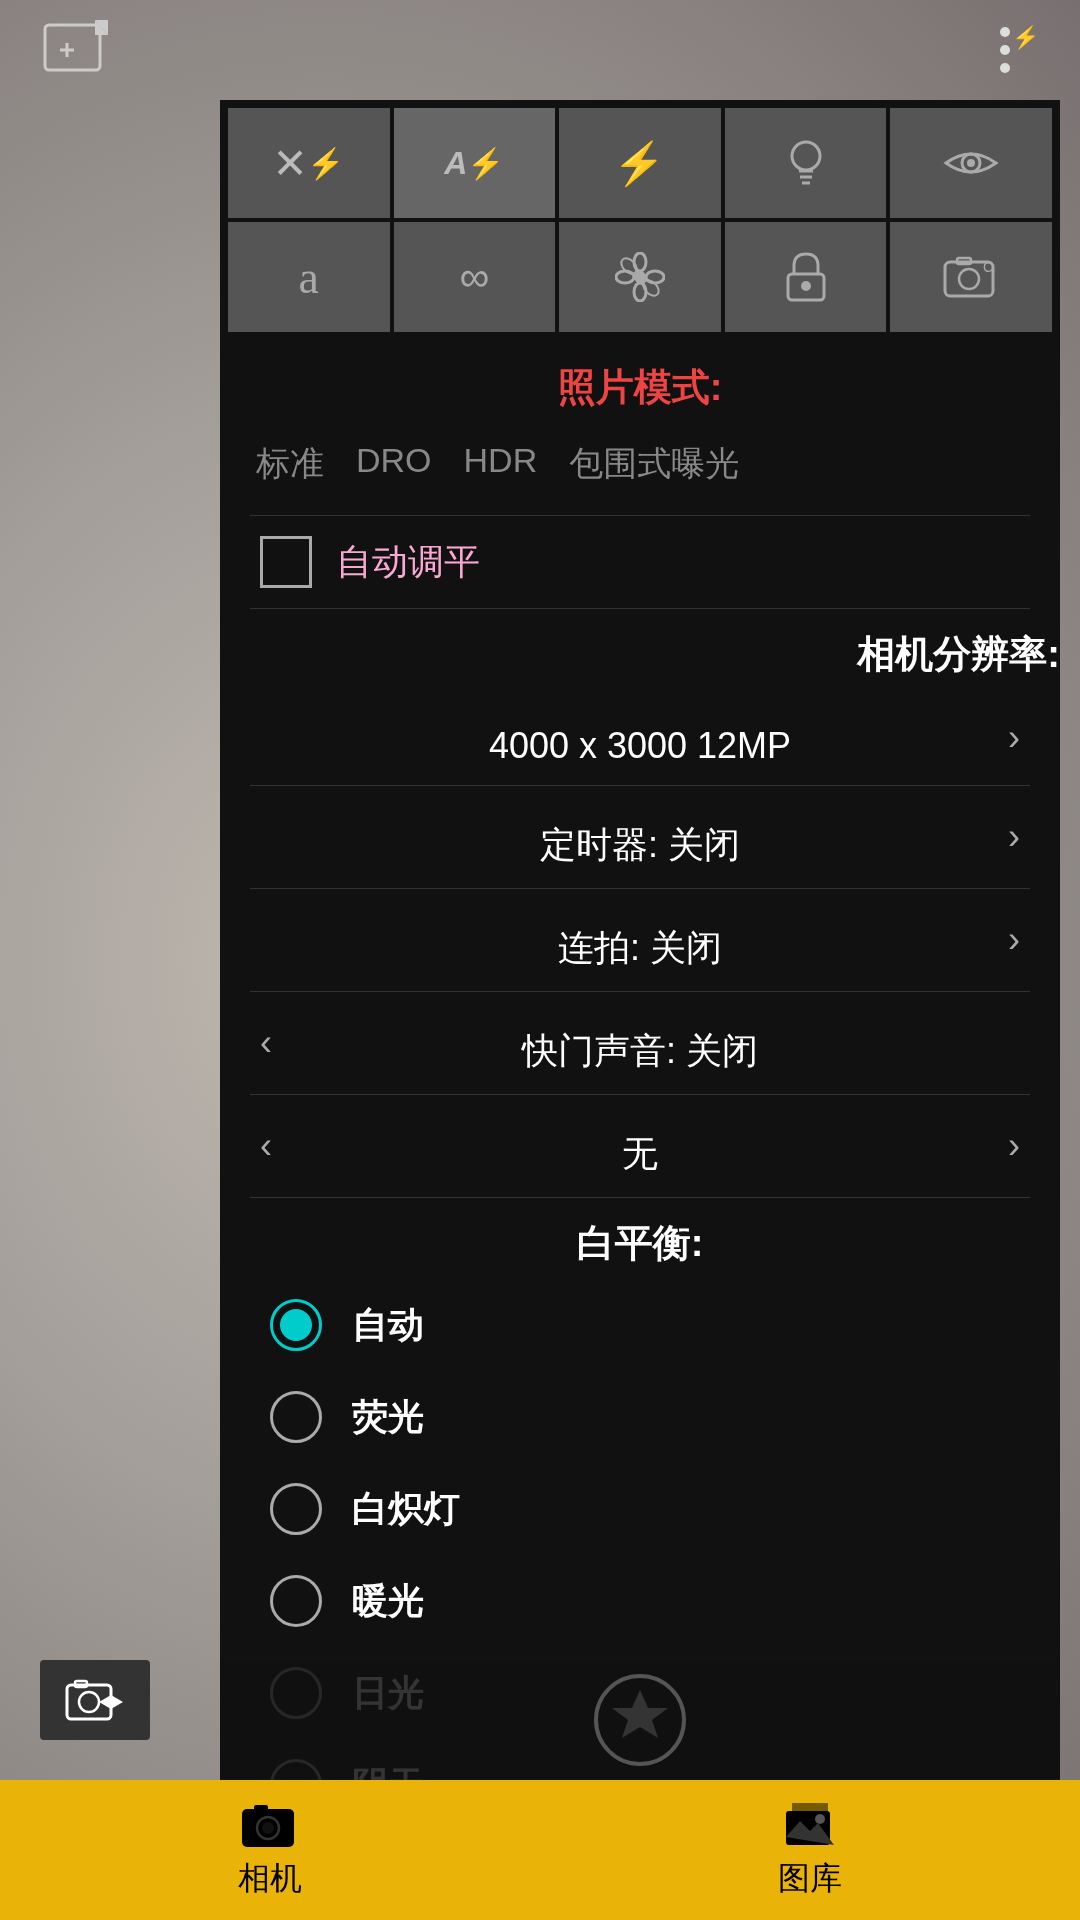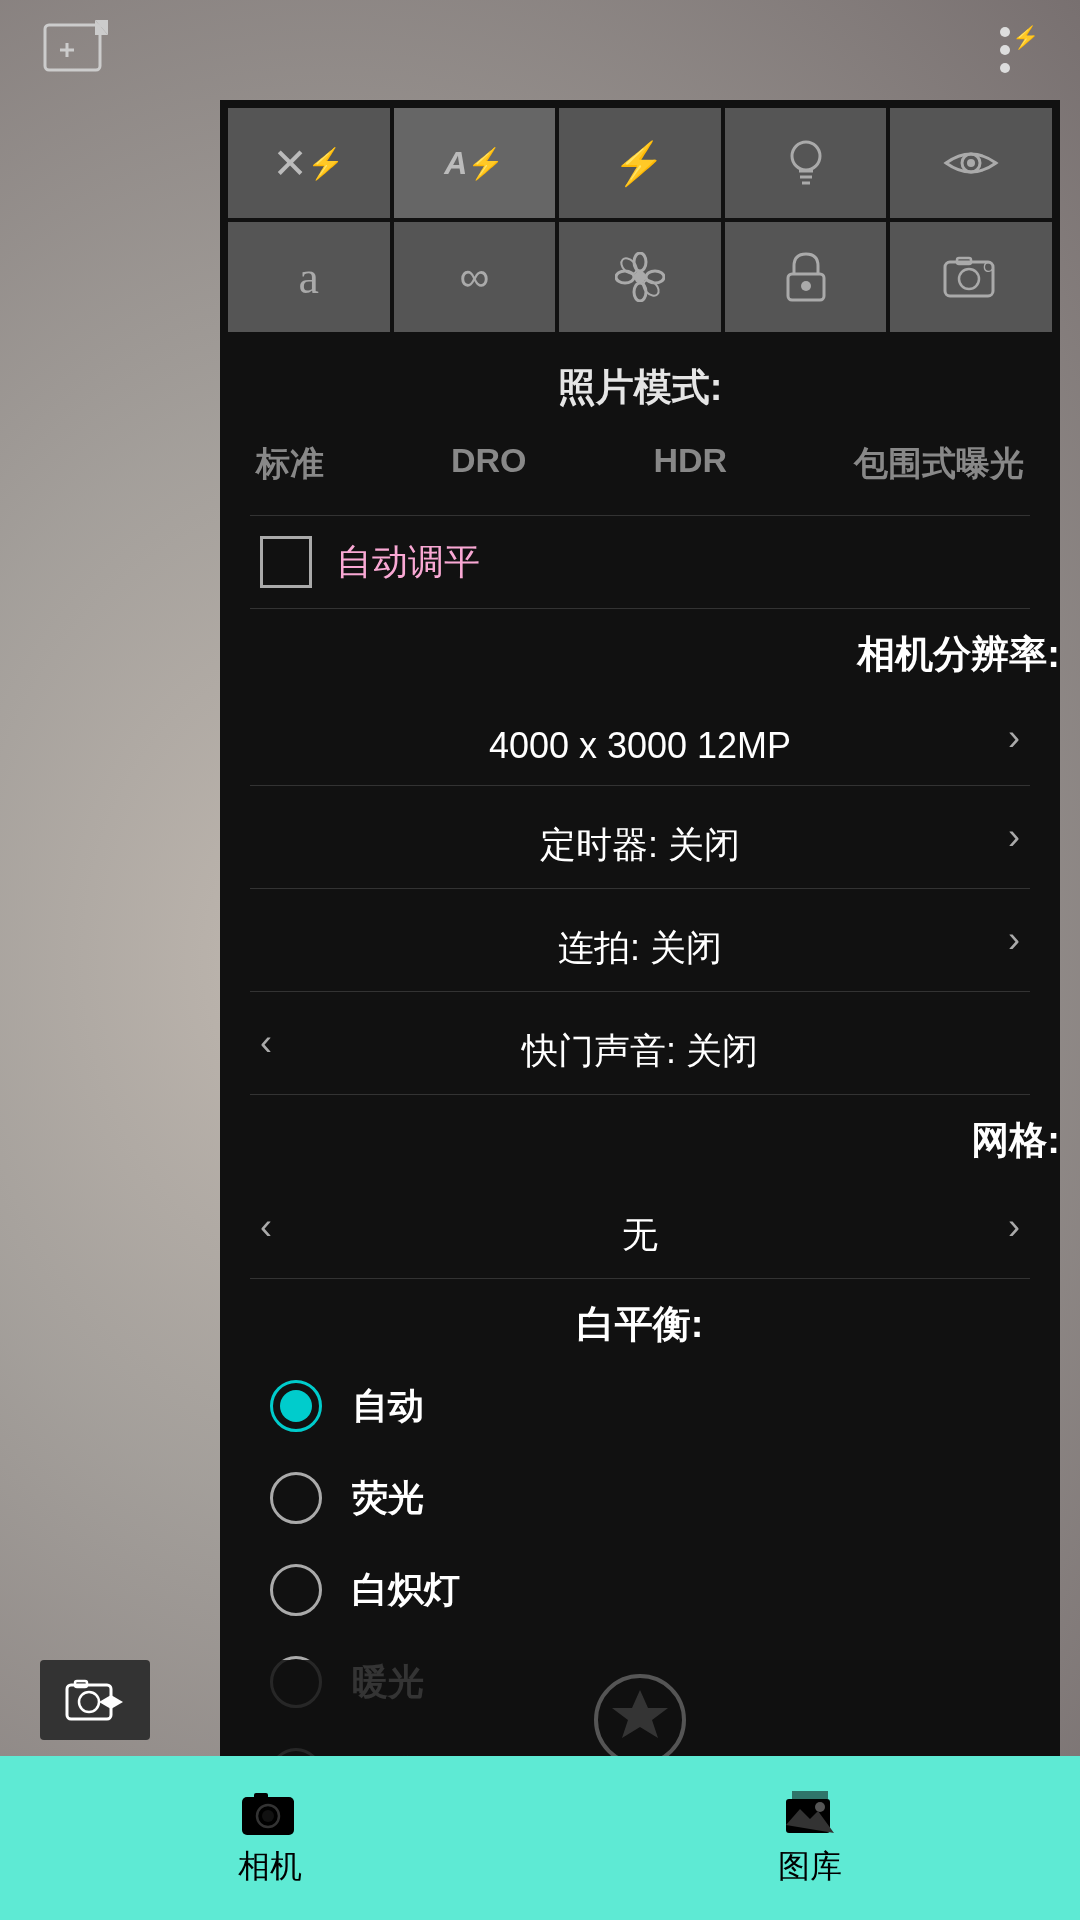--- a/index.html
+++ b/index.html
@@ -72,32 +72,31 @@
     .grid-btn.active {
       background: #666666;
     }
     .grid-btn .btn-icon {
       font-size: 42px;
       color: #bbbbbb;
     }
 
     
     .section-title {
-      color: #e5e5e5;
+      color: #ef4444;
       font-size: 38px;
       font-weight: bold;
       text-align: center;
       padding: 30px 0 20px;
     }
 
     .mode-row {
       display: flex;
-      justify-content: space-between;
+      justify-content: flex-start;
       padding: 0 20px 20px;
-      font-weight: bold;
     }
     .mode-item {
       color: #888888;
       font-size: 34px;
       cursor: pointer;
       padding: 8px 16px;
     }
 
     
     .checkbox-row {
@@ -194,22 +193,22 @@
       color: #ffffff;
       font-size: 36px;
       font-weight: bold;
     }
 
     
     .bottom-bar {
       position: absolute;
       bottom: 0; left: 0;
       width: 100%;
-      height: 164px;
-      background: #5eead4;
+      height: 140px;
+      background: #eab308;
       display: flex;
       align-items: center;
       z-index: 10;
     }
     .bottom-tab {
       flex: 1;
       display: flex;
       flex-direction: column;
       align-items: center;
       justify-content: center;
@@ -403,21 +402,20 @@
 
   <div class="divider"></div>
 
   <div class="setting-row">
     <span class="arrow-left">‹</span>
     <span class="setting-text">快门声音: 关闭</span>
   </div>
 
   <div class="divider"></div>
 
-  <div class="setting-section-title">网格:</div>
   <div class="setting-row">
     <span class="arrow-left">‹</span>
     <span class="setting-text">无</span>
     <span class="arrow-right">›</span>
   </div>
 
   <div class="divider"></div>
 
   <div class="wb-title">白平衡:</div>
 

